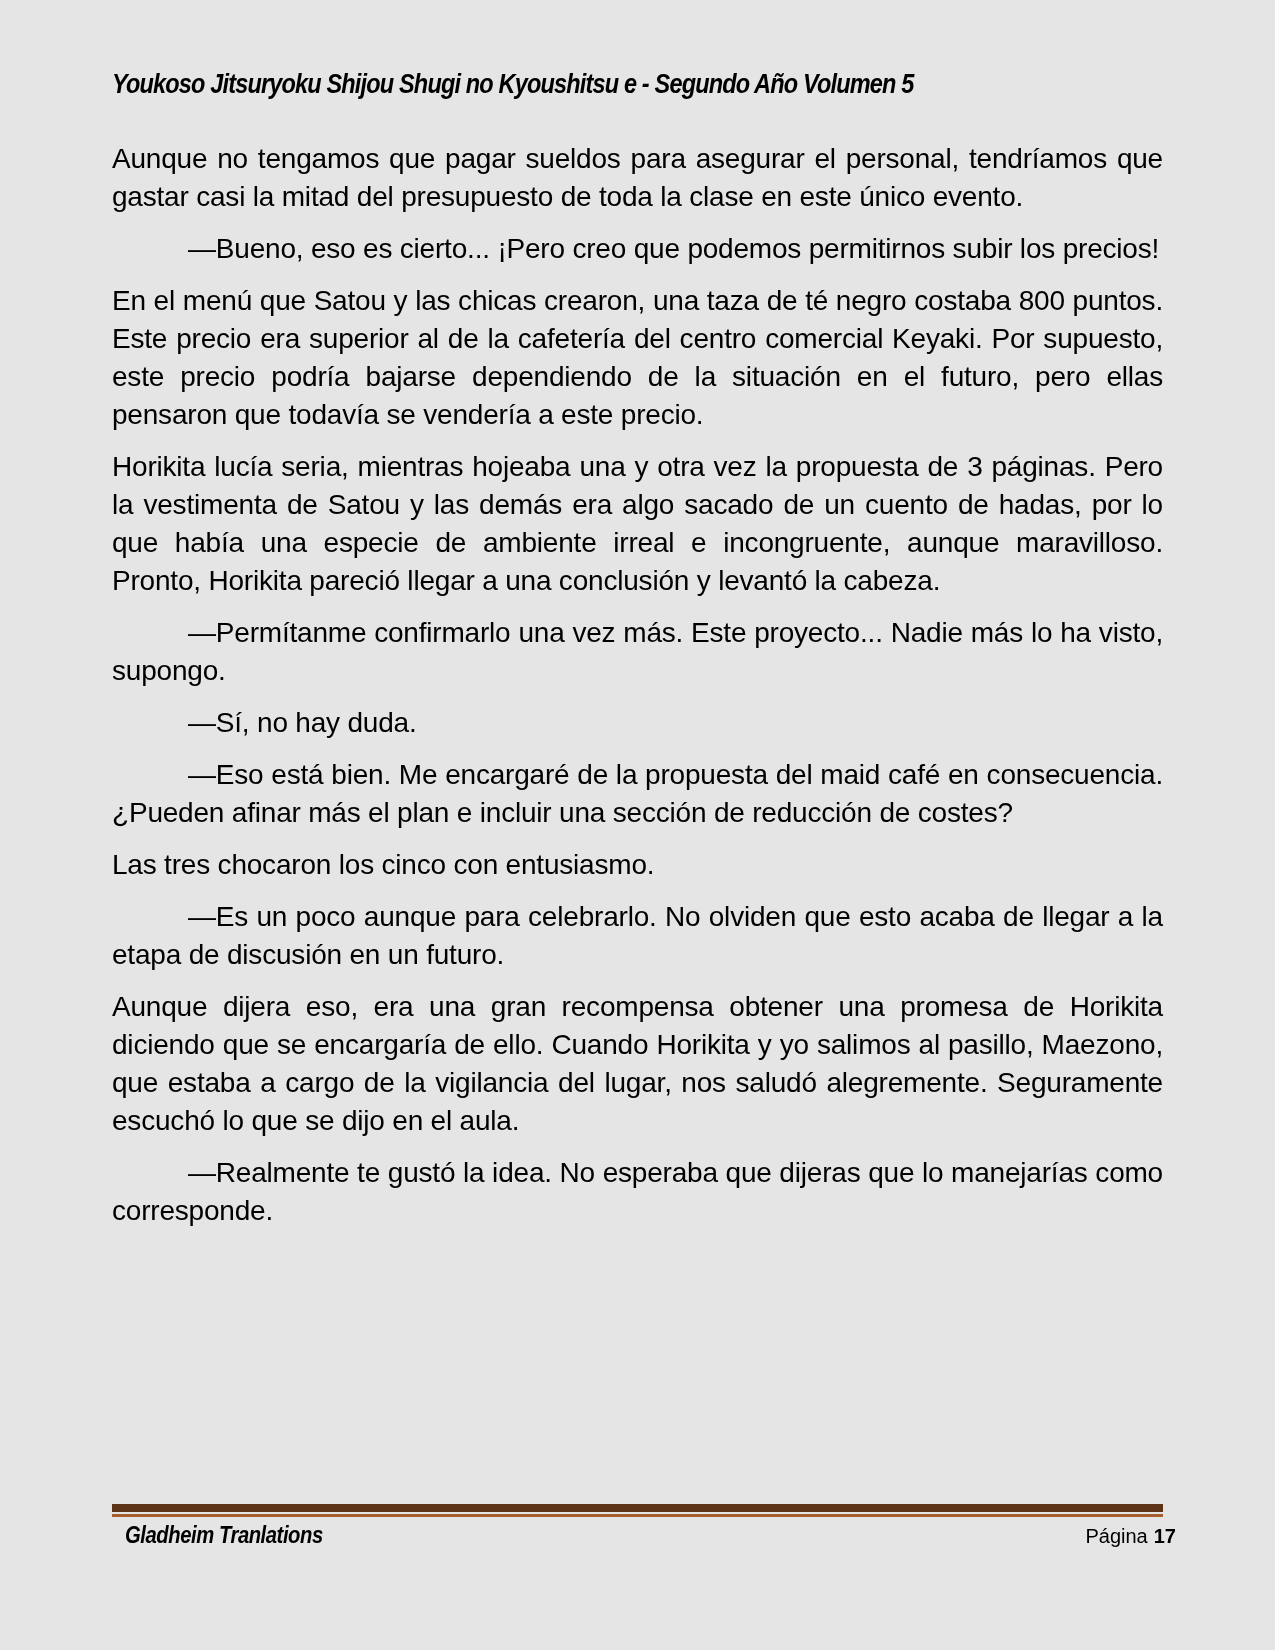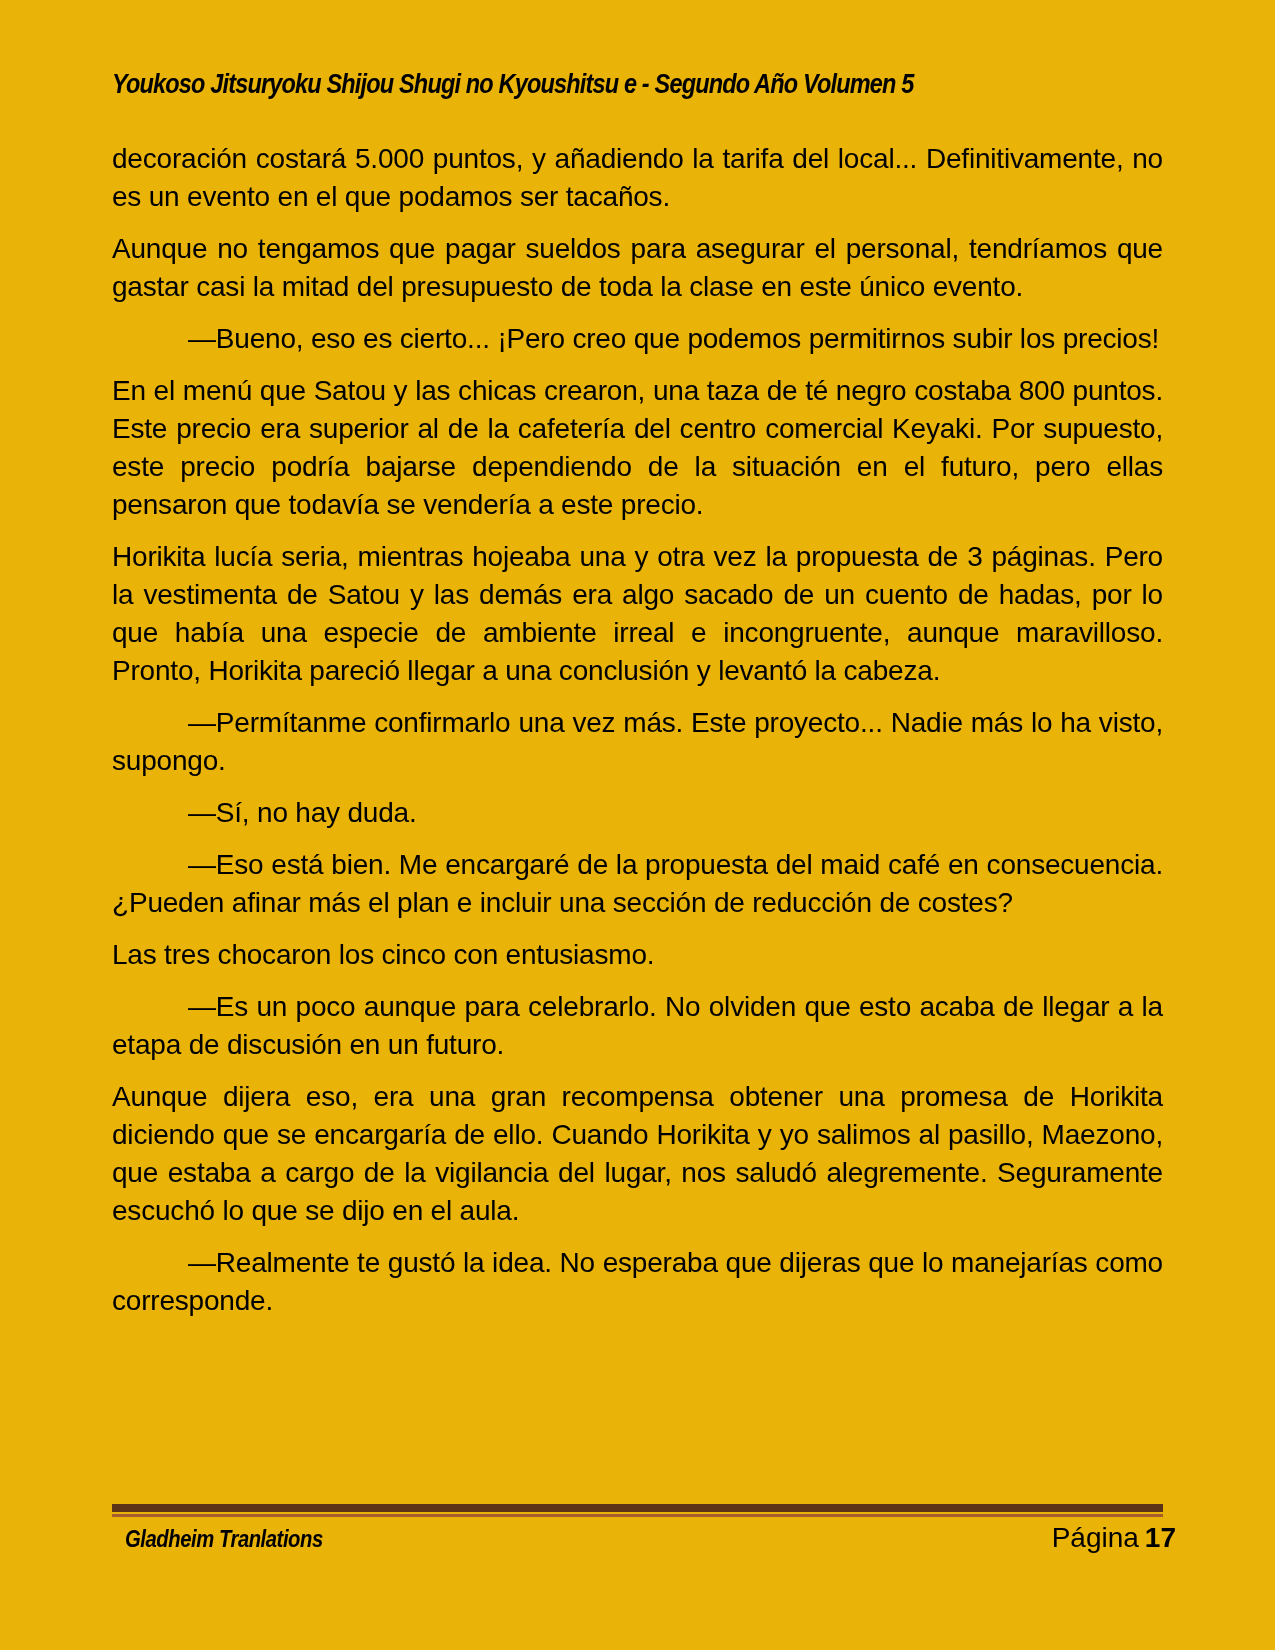--- a/index.html
+++ b/index.html
@@ -1,20 +1,20 @@
 <!DOCTYPE html>
 <html style="--rule-dark: #5C3317; --rule-light: #A85D2E;"><head>
 <meta charset="utf-8">
 <style>
   html, body { margin: 0; padding: 0; background: #ffffff; }
   .page {
     position: relative;
     width: 1275px;
     height: 1650px;
-    background: #eab308;
+    background: #e5e5e5;
     font-family: "Liberation Sans", sans-serif;
     color: #000000;
     overflow: hidden;
   }
   .running-header {
     position: absolute;
     left: 112px;
     top: 68px;
     font-weight: bold;
     font-style: italic;
@@ -61,35 +61,34 @@
   .footer-translator {
     font-weight: bold;
     font-style: italic;
     font-size: 23px;
     letter-spacing: -0.5px;
     white-space: nowrap;
     transform: scaleX(0.88);
     transform-origin: left center;
   }
   .footer-page {
-    font-size: 28px;
+    font-size: 20px;
     white-space: nowrap;
     text-align: right;
   }
   .footer-page .page-number { font-weight: bold; margin-left: 6px; }
 </style>
 </head>
 <body>
 
 <div class="page">
 
   <div class="running-header">Youkoso Jitsuryoku Shijou Shugi no Kyoushitsu e - Segundo Año Volumen 5</div>
 
   <div class="content">
-    <p>decoración costará 5.000 puntos, y añadiendo la tarifa del local... Definitivamente, no es un evento en el que podamos ser tacaños.</p>
     <p>Aunque no tengamos que pagar sueldos para asegurar el personal, tendríamos que gastar casi la mitad del presupuesto de toda la clase en este único evento.</p>
     <p class="dialogue">—Bueno, eso es cierto... ¡Pero creo que podemos permitirnos subir los precios!</p>
     <p>En el menú que Satou y las chicas crearon, una taza de té negro costaba 800 puntos. Este precio era superior al de la cafetería del centro comercial Keyaki. Por supuesto, este precio podría bajarse dependiendo de la situación en el futuro, pero ellas pensaron que todavía se vendería a este precio.</p>
     <p>Horikita lucía seria, mientras hojeaba una y otra vez la propuesta de 3 páginas. Pero la vestimenta de Satou y las demás era algo sacado de un cuento de hadas, por lo que había una especie de ambiente irreal e incongruente, aunque maravilloso. Pronto, Horikita pareció llegar a una conclusión y levantó la cabeza.</p>
     <p class="dialogue">—Permítanme confirmarlo una vez más. Este proyecto... Nadie más lo ha visto, supongo.</p>
     <p class="dialogue">—Sí, no hay duda.</p>
     <p class="dialogue">—Eso está bien. Me encargaré de la propuesta del maid café en consecuencia. ¿Pueden afinar más el plan e incluir una sección de reducción de costes?</p>
     <p>Las tres chocaron los cinco con entusiasmo.</p>
     <p class="dialogue">—Es un poco aunque para celebrarlo. No olviden que esto acaba de llegar a la etapa de discusión en un futuro.</p>
     <p>Aunque dijera eso, era una gran recompensa obtener una promesa de Horikita diciendo que se encargaría de ello. Cuando Horikita y yo salimos al pasillo, Maezono, que estaba a cargo de la vigilancia del lugar, nos saludó alegremente. Seguramente escuchó lo que se dijo en el aula.</p>

